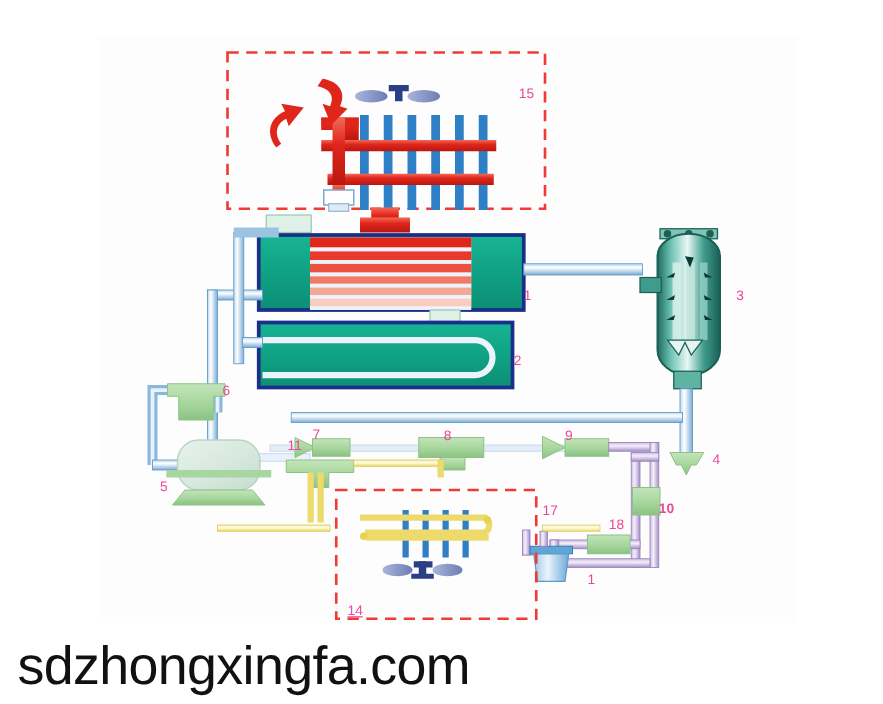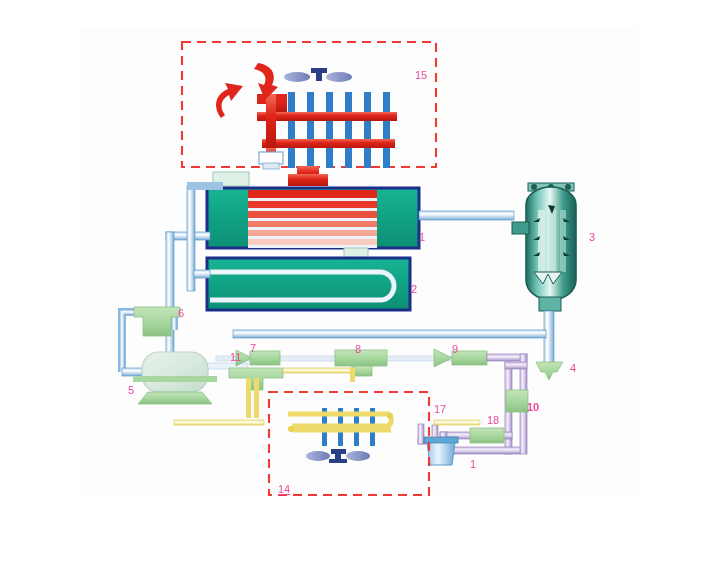--- a/index.html
+++ b/index.html
@@ -352,14 +352,15 @@
   <div class="num-label" style="left:355px; top:344px;">8</div>
   <div class="num-label" style="left:452px; top:344px;">9</div>
   <div class="num-label" style="left:527px; top:402px;font-weight:bold;">10</div>
   <div class="num-label" style="left:487px; top:415px;">18</div>
   <div class="num-label" style="left:470px; top:459px;">1</div>
   <div class="num-label" style="left:230px; top:352px;">11</div>
   <div class="num-label" style="left:278px; top:484px;text-decoration:underline;">14</div>
   <div class="num-label" style="left:415px; top:70px;">15</div>
   <div class="num-label" style="left:434px; top:404px;">17</div>
 
+  <div id="watermark">sdzhongxingfa.com</div>
 
 </div>
 
 </body></html>

